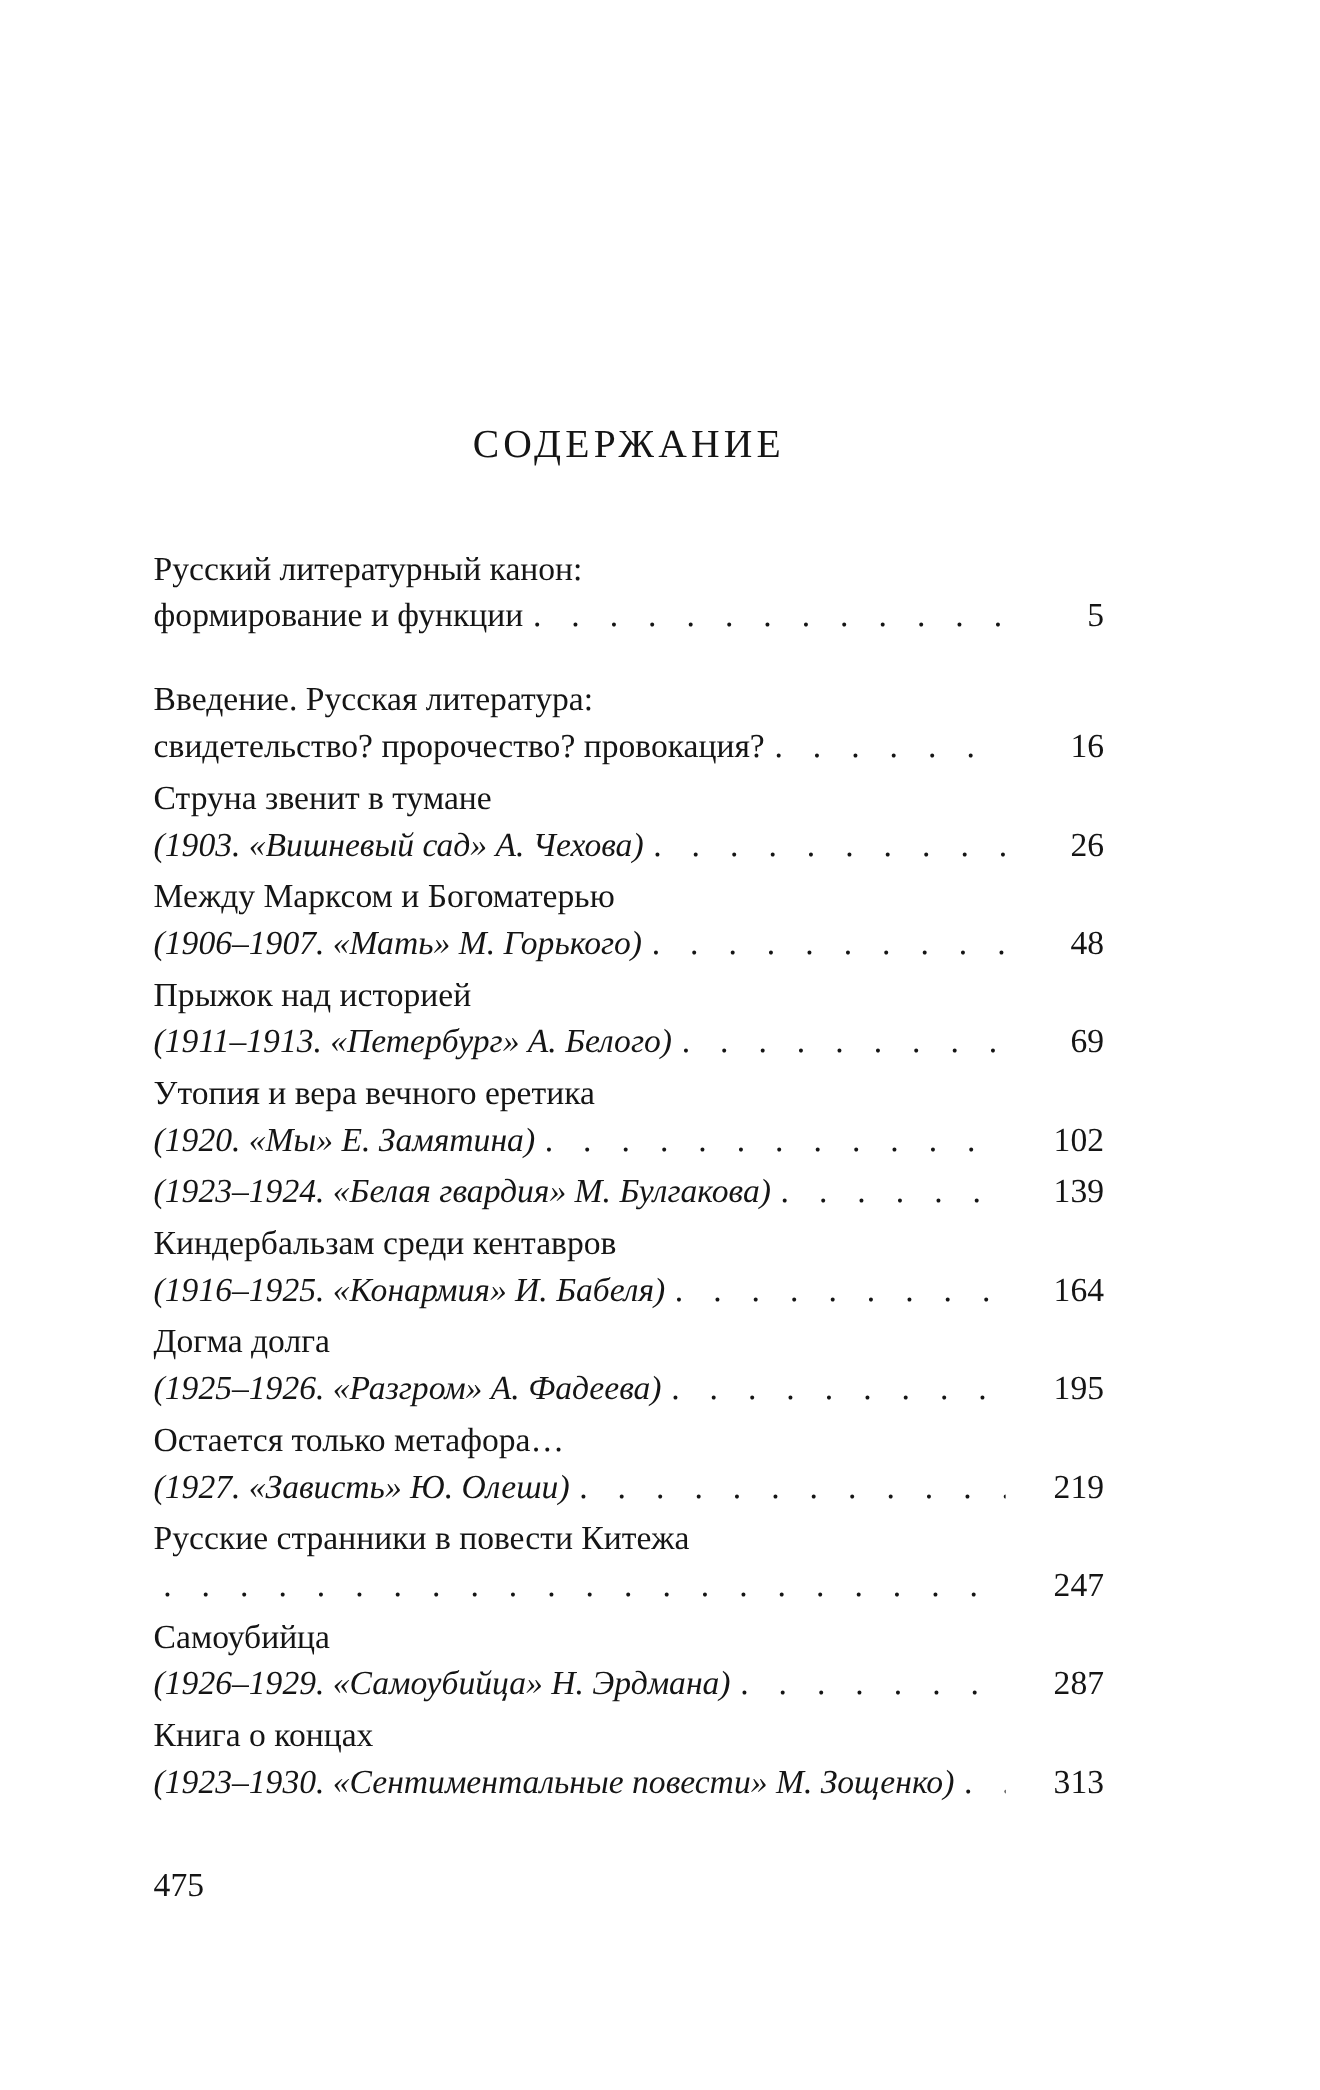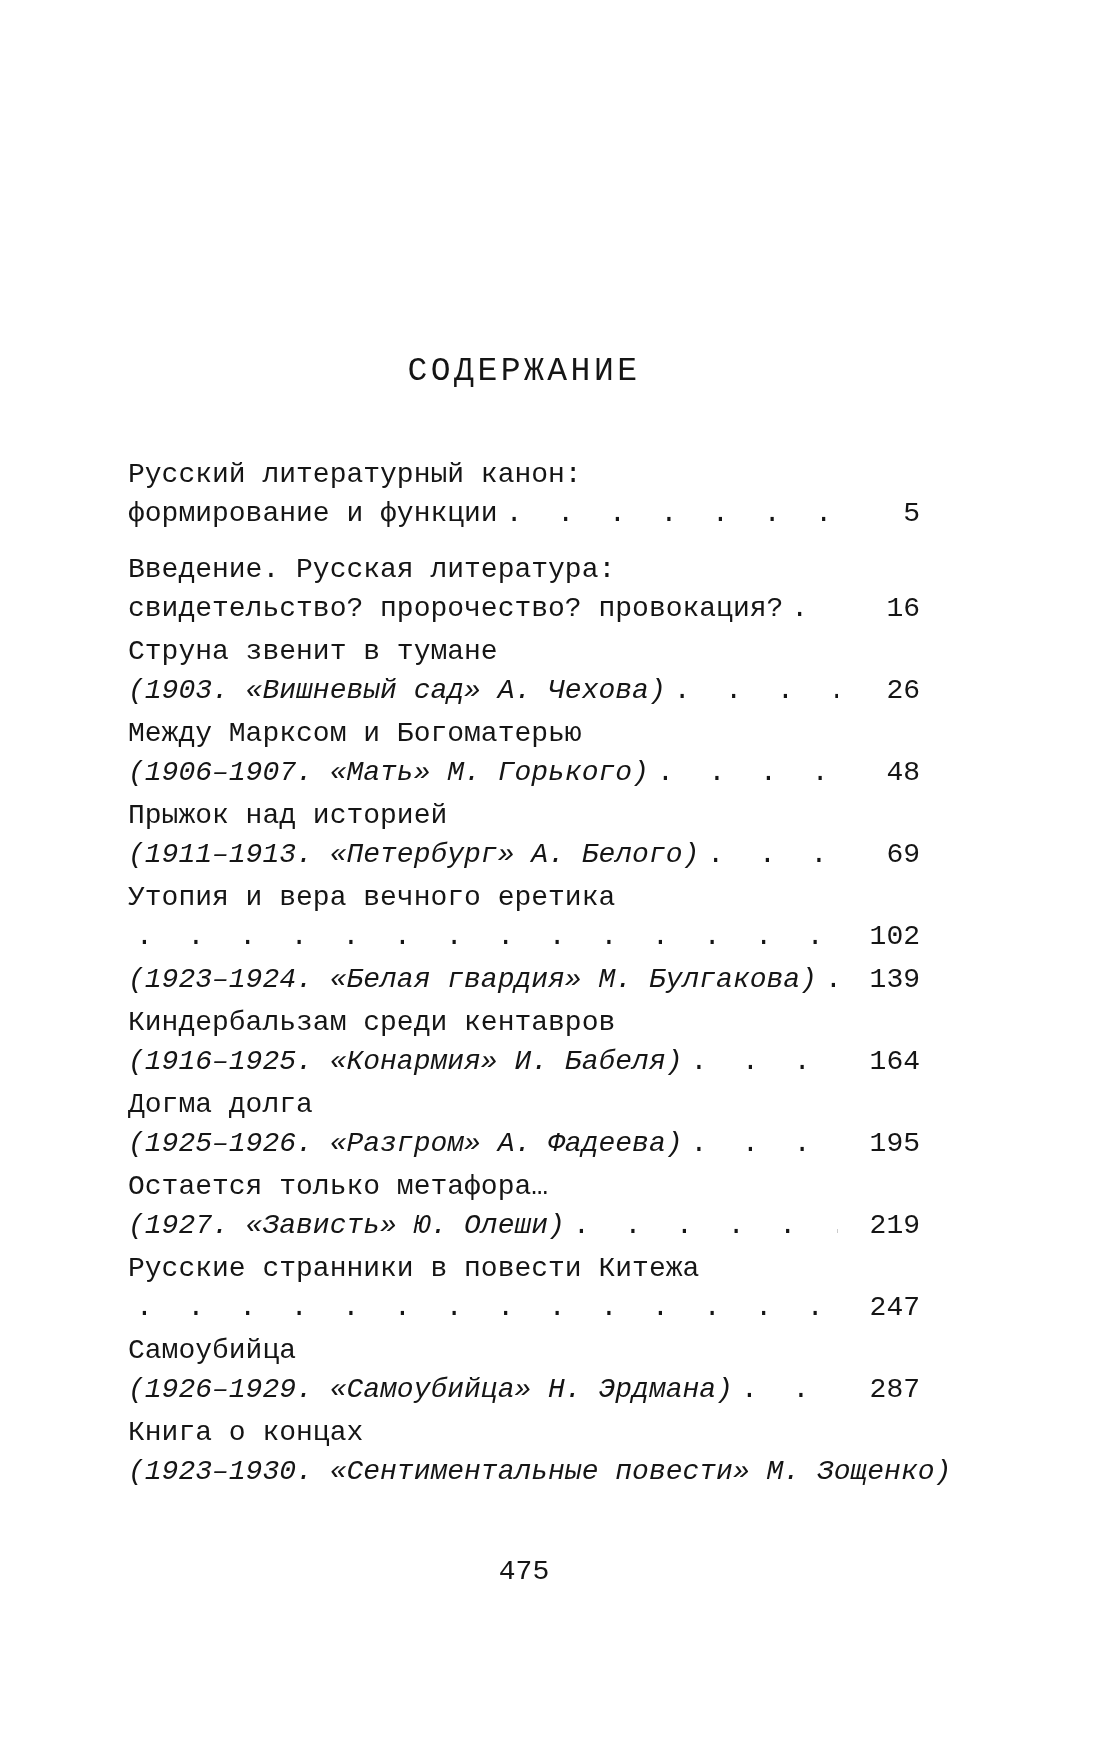--- a/index.html
+++ b/index.html
@@ -6,21 +6,21 @@
     margin: 0;
     padding: 0;
     background: #ffffff;
   }
   .page {
     position: relative;
     width: 970px;
     height: 1742px;
     background: #ffffff;
     color: #151515;
-    font-family: Liberation Mono, monospace;
+    font-family: Liberation Serif, serif;
     overflow: hidden;
   }
   .page-title {
     position: absolute;
     top: 352px;
     left: 128px;
     width: 792px;
     text-align: center;
     font-size: 33px;
     font-weight: 400;
@@ -33,21 +33,21 @@
     top: 455px;
     left: 128px;
     width: 792px;
     font-size: 28px;
     line-height: 39px;
   }
   .toc-entry {
     margin-bottom: 4px;
   }
   .toc-entry:first-child {
-    margin-bottom: 17px;
+    margin-bottom: 31px;
   }
   .entry-title {
     white-space: nowrap;
   }
   .entry-row {
     display: flex;
     align-items: center;
   }
   .entry-sub {
     white-space: nowrap;
@@ -76,21 +76,20 @@
     min-width: 52px;
     text-align: right;
     font-style: normal;
     white-space: nowrap;
   }
   .folio {
     position: absolute;
     top: 1552px;
     left: 128px;
     width: 792px;
-    text-align: center;
     font-size: 28px;
     line-height: 39px;
   }
 </style>
 </head>
 <body>
 
 <div class="page">
 
   <h1 class="page-title">СОДЕРЖАНИЕ</h1>
@@ -132,20 +131,21 @@
         <div class="entry-title">Прыжок над историей</div>
         <div class="entry-row">
           <span class="entry-sub">(1911–1913. «Петербург» А. Белого)</span>
           <span class="leader"></span>
           <span class="page-num">69</span>
         </div>
       </div>
       <div class="toc-entry">
         <div class="entry-title">Утопия и вера вечного еретика</div>
         <div class="entry-row">
+          <span class="entry-sub">(1920. «Мы» Е. Замятина)</span>
           <span class="leader"></span>
           <span class="page-num">102</span>
         </div>
       </div>
       <div class="toc-entry">
         <div class="entry-row">
           <span class="entry-sub">(1923–1924. «Белая гвардия» М. Булгакова)</span>
           <span class="leader"></span>
           <span class="page-num">139</span>
         </div>

